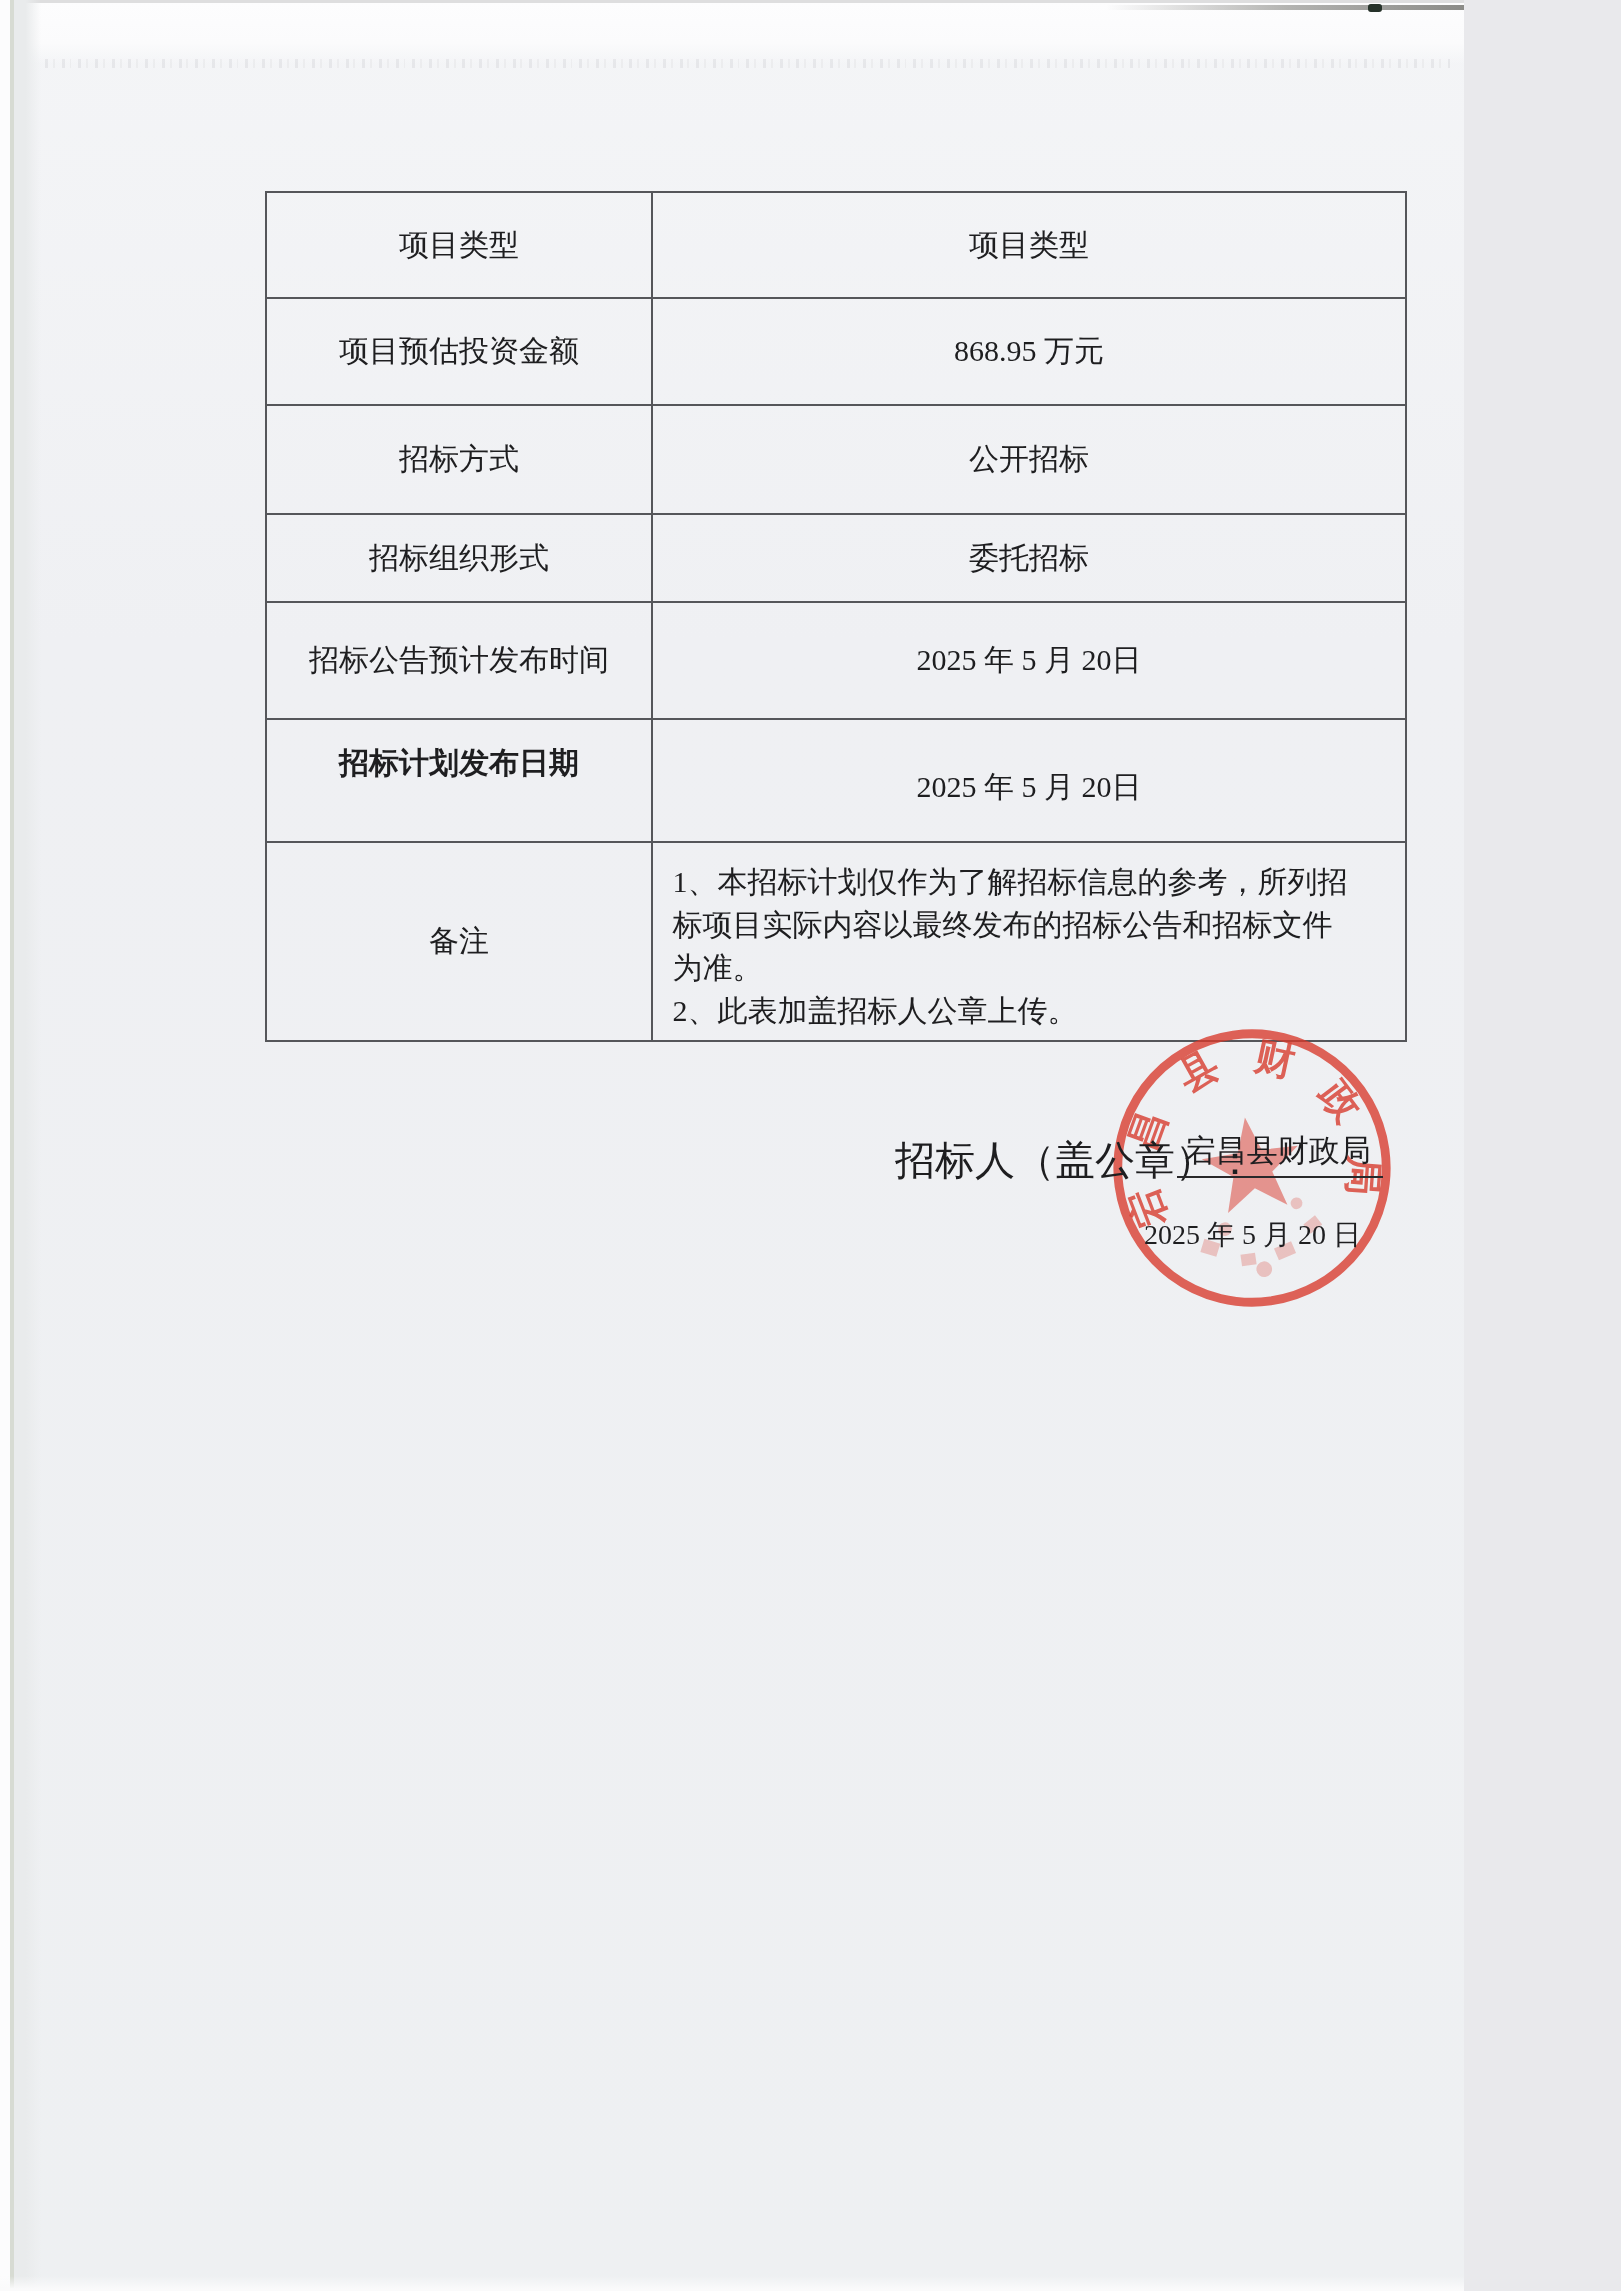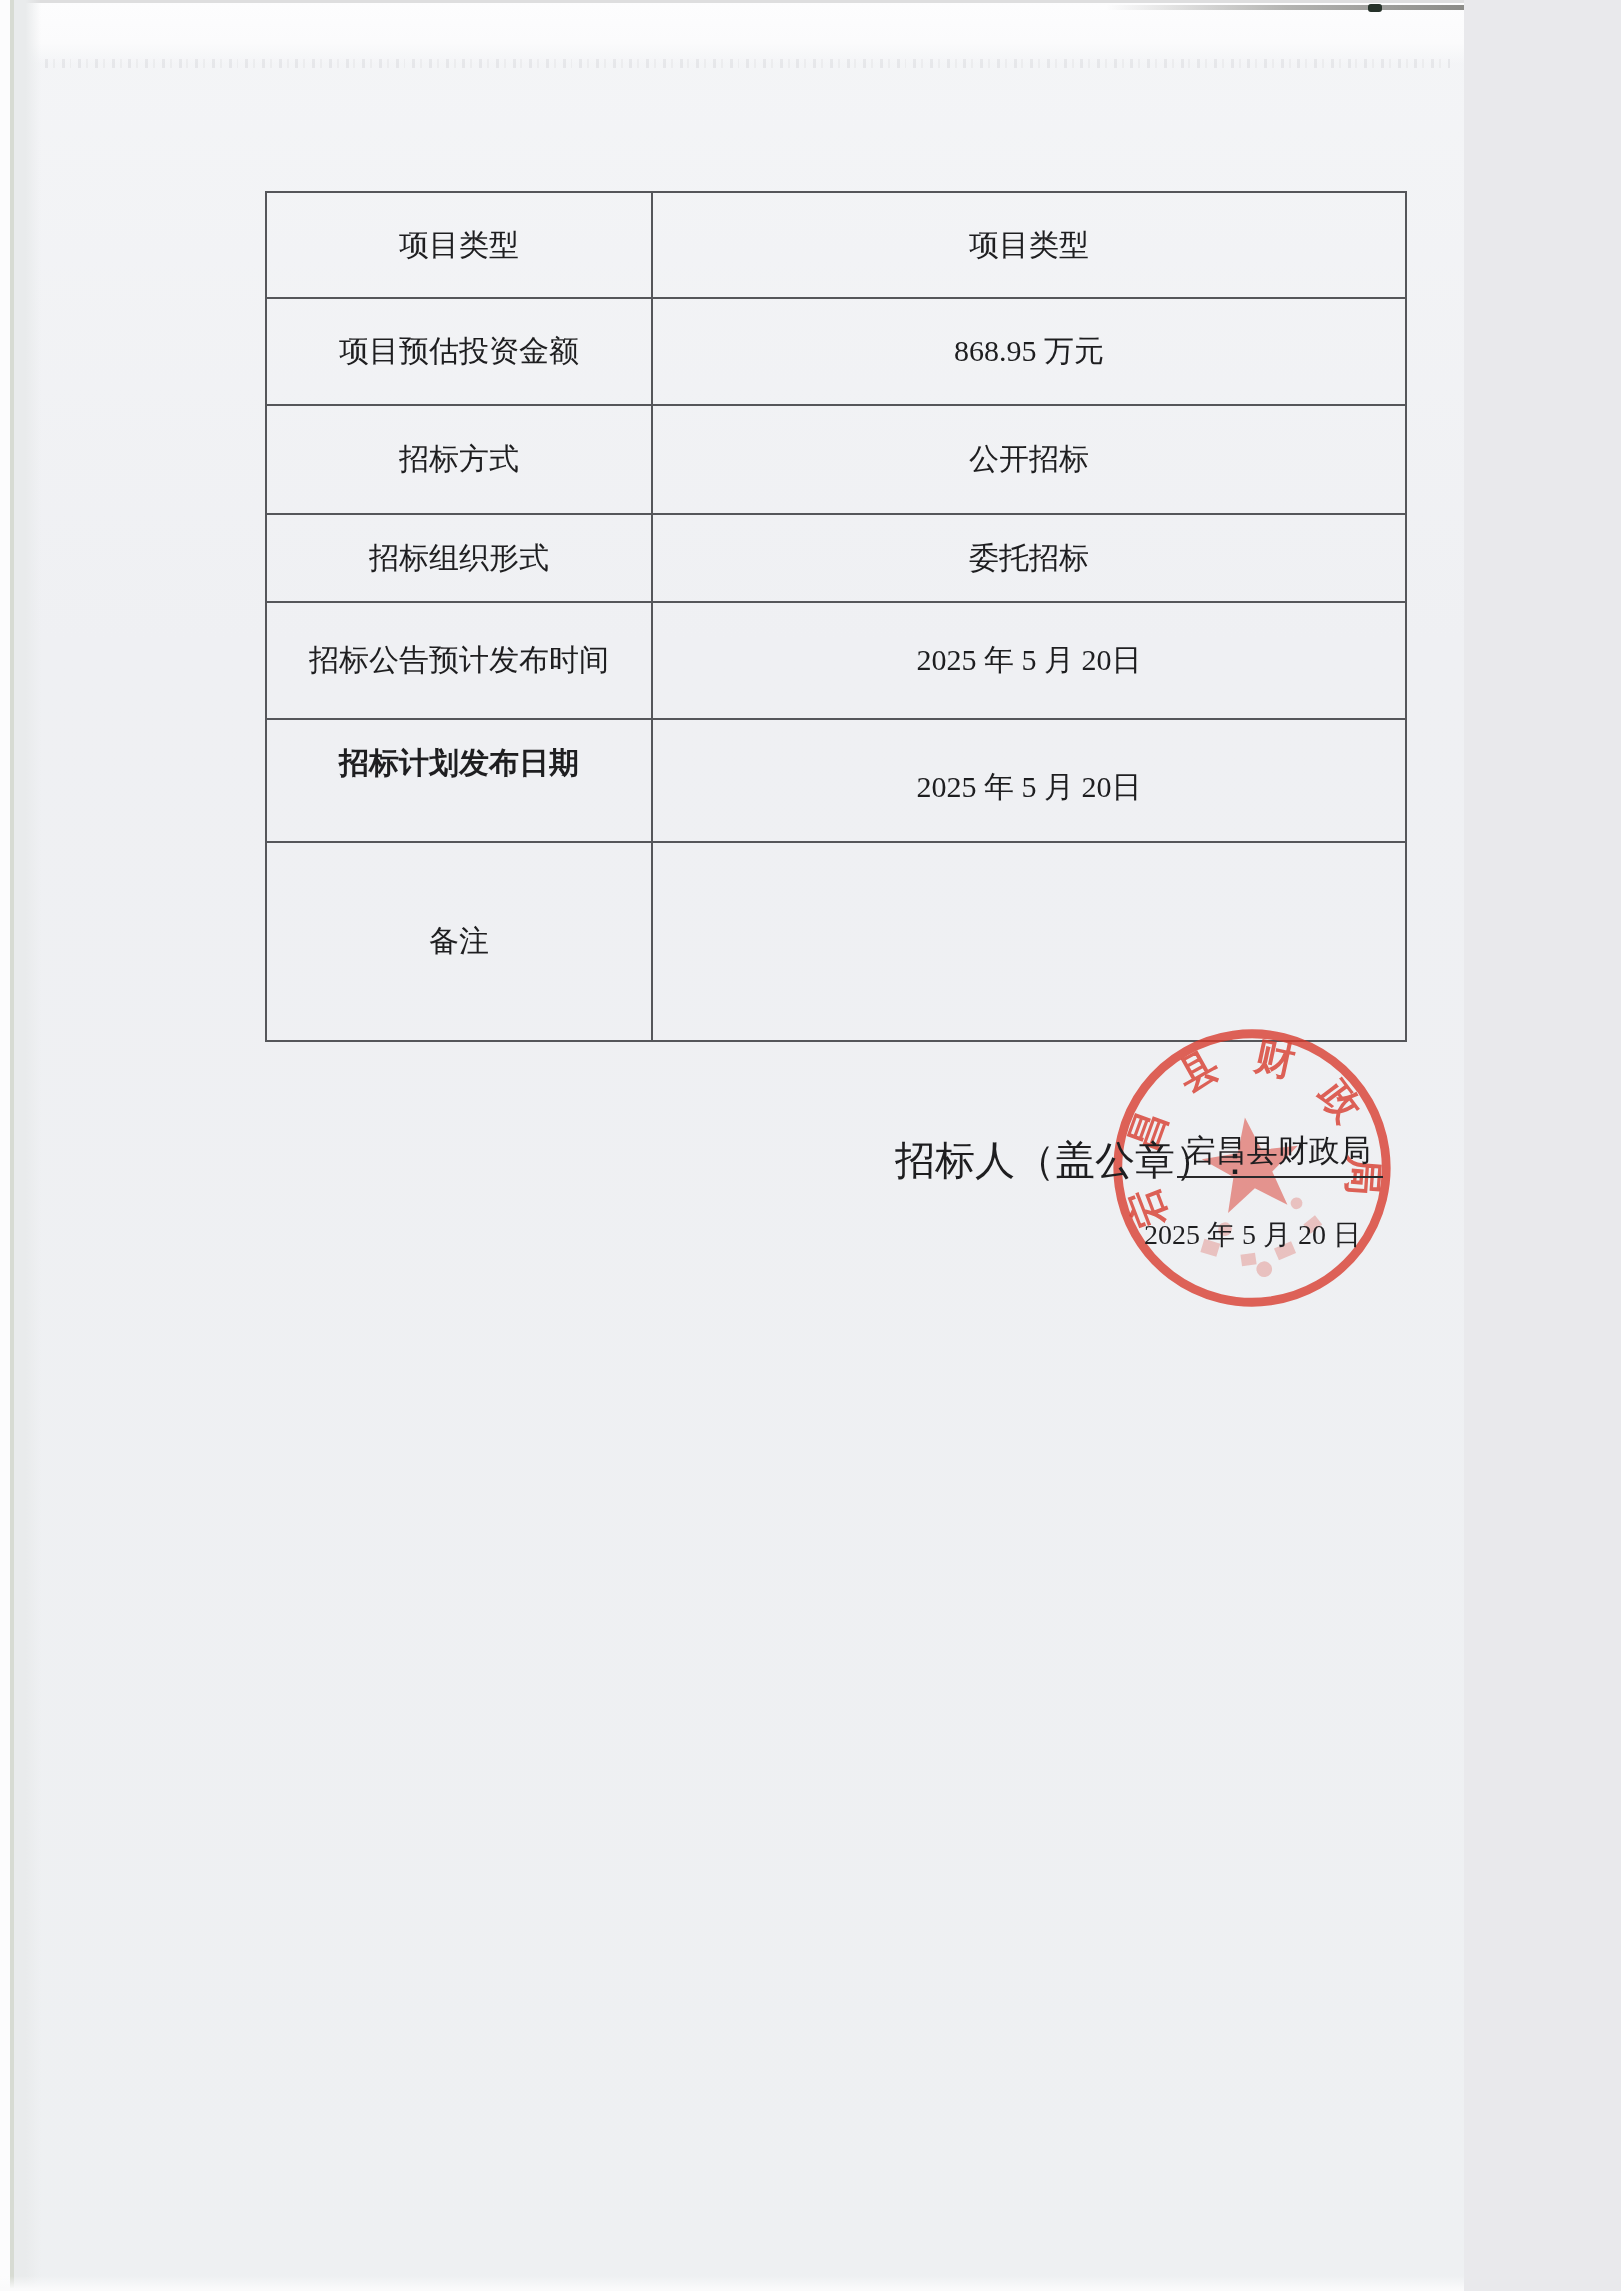--- a/index.html
+++ b/index.html
@@ -98,20 +98,24 @@
     <div class="row r5">
       <div class="cell label">招标公告预计发布时间</div>
       <div class="cell value">2025 年 5 月 20日</div>
     </div>
     <div class="row r6">
       <div class="cell label">招标计划发布日期</div>
       <div class="cell value">2025 年 5 月 20日</div>
     </div>
     <div class="row r7">
       <div class="cell label">备注</div>
+      <div class="cell value remark">1、本招标计划仅作为了解招标信息的参考，所列招
+标项目实际内容以最终发布的招标公告和招标文件
+为准。
+2、此表加盖招标人公章上传。</div>
     </div>
   </div>
 
   <svg class="seal" width="288" height="288" viewBox="-147 -147 294 294" aria-hidden="true">
     <g transform="rotate(-8)">
       <circle class="seal-ring" r="137"></circle>
       <path class="seal-star" d="M0,-52 L12.3,-17 L49.5,-16.1 L20,6.5 L30.6,42.1 L0,21 L-30.6,42.1 L-20,6.5 L-49.5,-16.1 L-12.3,-17 Z"></path>
       <text class="seal-char" transform="rotate(-103) translate(0,-100)">宕</text>
       <text class="seal-char" transform="rotate(-62) translate(0,-100)">昌</text>
       <text class="seal-char" transform="rotate(-21) translate(0,-100)">县</text>

